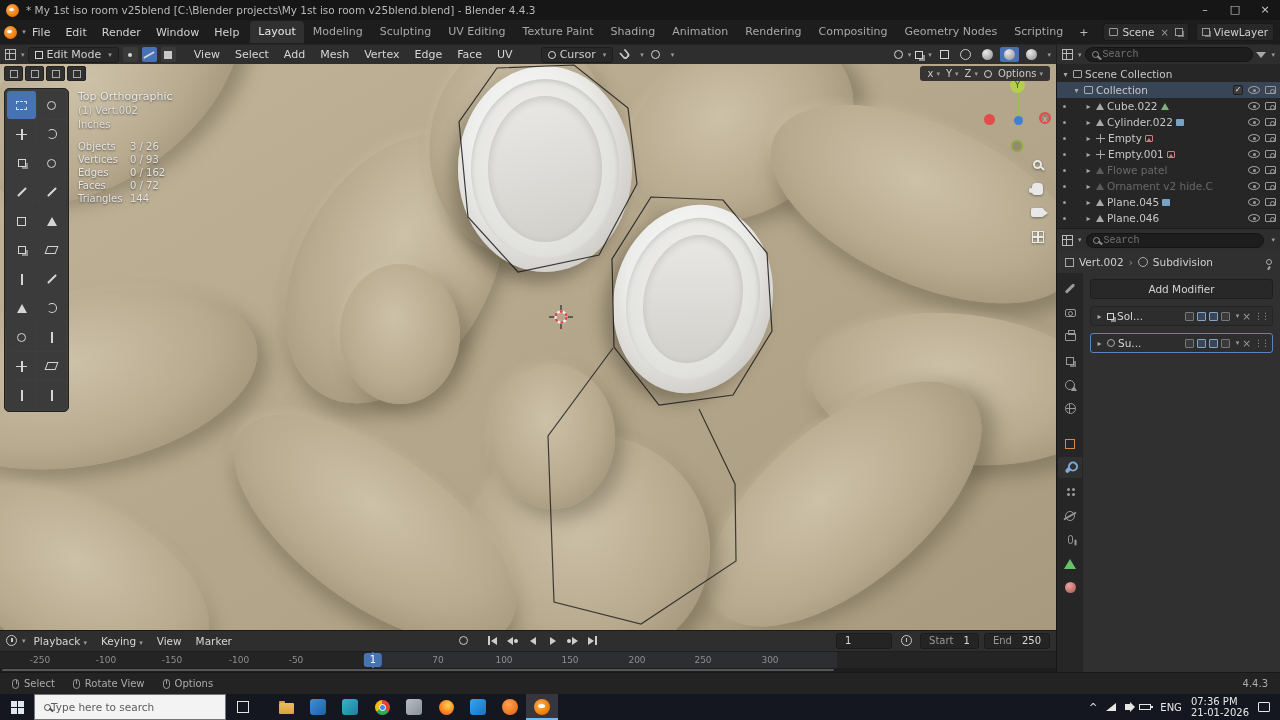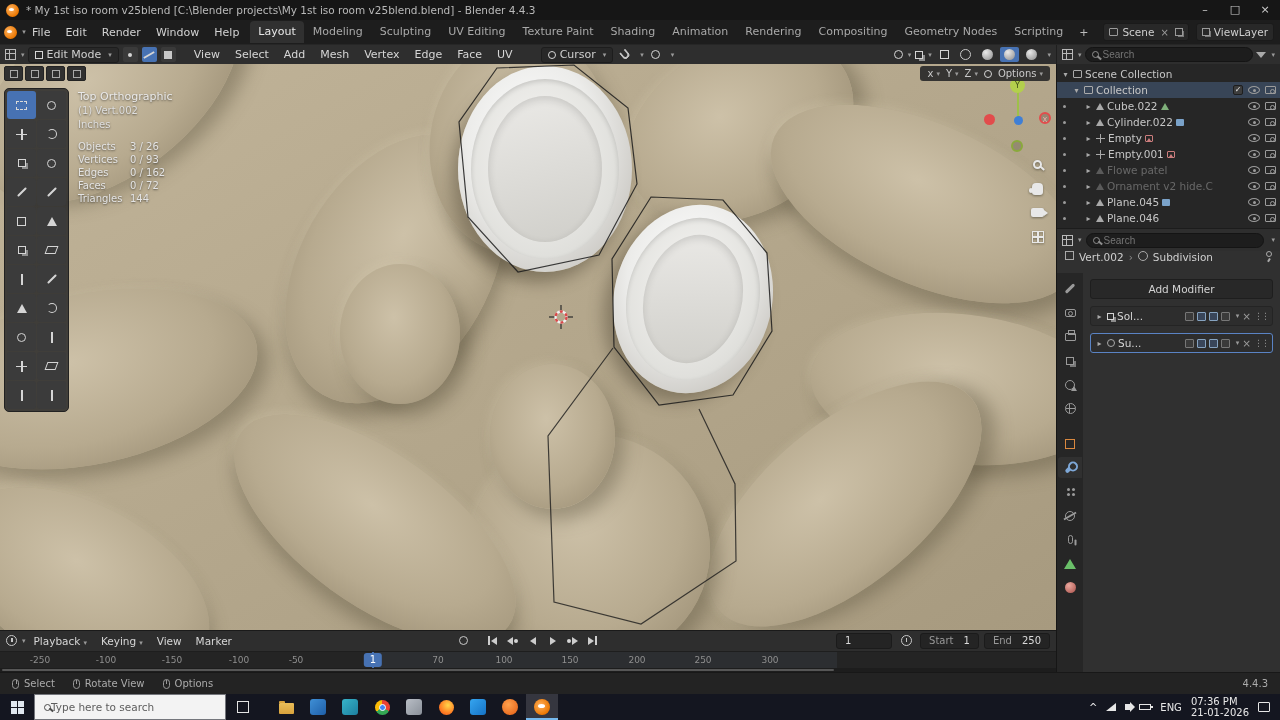--- a/index.html
+++ b/index.html
@@ -37,21 +37,21 @@
   .sph{width:11px;height:11px;border-radius:50%;background:radial-gradient(circle at 35% 30%,#e9e9e9,#8b8b8b)}
   .sph.wire{background:none;border:1.5px solid #c9c9c9}
   .i-grid{width:11px;height:11px;border:1px solid #b9b9b9;position:relative}
   .i-grid::before{content:"";position:absolute;left:3px;top:0;bottom:0;width:1px;background:#b9b9b9}
   .i-grid::after{content:"";position:absolute;top:3px;left:0;right:0;height:1px;background:#b9b9b9}
   .i-mag{width:7px;height:7px;border:1.5px solid #8f8f8f;border-radius:50%;position:relative;flex:none}
   .i-mag::after{content:"";position:absolute;width:5px;height:1.5px;background:#8f8f8f;right:-4px;bottom:-1px;transform:rotate(42deg)}
   .i-funnel{width:0;height:0;border-left:5px solid transparent;border-right:5px solid transparent;border-top:6px solid #a9a9a9;position:relative}
   .i-magnet{width:8px;height:9px;border:2px solid #c3c3c3;border-top:none;border-radius:0 0 5px 5px;transform:rotate(-40deg)}
   .swrap{flex:1;display:flex;align-items:center;gap:4px;background:#1d1d1d;border:1px solid #141414;border-radius:8px;height:15px;padding:0 6px}
-  .swrap input{flex:1;background:none;border:none;outline:none;color:#bdbdbd;font-size:10px;font-family:Liberation Sans, sans-serif}
+  .swrap input{flex:1;background:none;border:none;outline:none;color:#bdbdbd;font-size:10px;font-family:Liberation Mono, monospace}
   
   .ms-rectd{width:11px;height:9px;border:1px dashed #d9d9d9}
   .ms-ring{width:9px;height:9px;border:1.5px solid #d5d5d5;border-radius:50%}
   .ms-dot{width:4px;height:4px;background:#d5d5d5;border-radius:50%}
   .ms-cross{position:relative;width:11px;height:11px}
   .ms-cross::before{content:"";position:absolute;left:0;right:0;top:5px;height:1.5px;background:#d5d5d5}
   .ms-cross::after{content:"";position:absolute;top:0;bottom:0;left:5px;width:1.5px;background:#d5d5d5}
   .ms-arc{width:10px;height:10px;border:1.5px solid #d5d5d5;border-radius:50%;border-left-color:transparent}
   .ms-diag{width:12px;height:2px;background:#d5d5d5;transform:rotate(-45deg);border-radius:1px}
   .ms-sq2{width:8px;height:8px;border:1px solid #d5d5d5;box-shadow:3px 3px 0 -1px #8d8d8d}
@@ -145,21 +145,21 @@
   .b-green{width:0;height:0;border-left:4px solid transparent;border-right:4px solid transparent;border-bottom:7px solid #7fb07a;border-radius:0}
   .oright{margin-left:auto;display:flex;gap:5px;align-items:center}
   .i-eye{width:12px;height:8px;border:1px solid #9b9b9b;border-radius:50%;position:relative}
   .i-eye::after{content:"";position:absolute;left:3.5px;top:1.5px;width:3px;height:3px;background:#9b9b9b;border-radius:50%}
   .i-cam{width:11px;height:8px;border:1px solid #9b9b9b;border-radius:1px;position:relative}
   .i-cam::after{content:"";position:absolute;left:3.5px;top:1.5px;width:3px;height:3px;border:1px solid #9b9b9b;border-radius:50%}
   .i-check{width:10px;height:10px;background:#3d3d3d;border:1px solid #1e1e1e;border-radius:2px;color:#e2e2e2;font-size:8px;line-height:8px;text-align:center}
   
   #properties{flex:1;display:flex;flex-direction:column;background:#303030;border-top:1px solid #1c1c1c;min-height:0}
   .prop-head{height:22px;background:#2e2e2e;display:flex;align-items:center;gap:4px;padding:0 5px;flex:none}
-  .crumb{height:22px;display:flex;align-items:flex-start;gap:5px;padding:0 8px;font-size:10.5px;color:#cfcfcf;flex:none}
+  .crumb{height:22px;display:flex;align-items:center;gap:5px;padding:0 8px;font-size:10.5px;color:#cfcfcf;flex:none}
   .i-cube{width:9px;height:9px;border:1px solid #a9a9a9;flex:none}
   .i-subsurf{width:10px;height:10px;border:1px solid #a9a9a9;border-radius:50%;flex:none;position:relative}
   .i-pin{width:6px;height:6px;border:1.5px solid #a9a9a9;border-radius:50%;position:relative}
   .i-pin::after{content:"";position:absolute;left:1px;top:6px;width:1.5px;height:4px;background:#a9a9a9;transform:rotate(30deg)}
   .prop-body{flex:1;display:flex;min-height:0}
   .tabstrip{width:26px;background:#262626;display:flex;flex-direction:column;align-items:center;padding-top:5px;gap:3px;flex:none}
   .ptab{width:24px;height:21px;display:flex;align-items:center;justify-content:center;border-radius:3px 0 0 3px}
   .ptab.active{background:#303030}
   .prop-content{flex:1;padding:6px 7px;min-width:0}
   .addmod{height:20px;background:#282828;border:1px solid #1e1e1e;border-radius:3px;display:flex;align-items:center;justify-content:center;color:#d2d2d2;font-size:10.5px}

